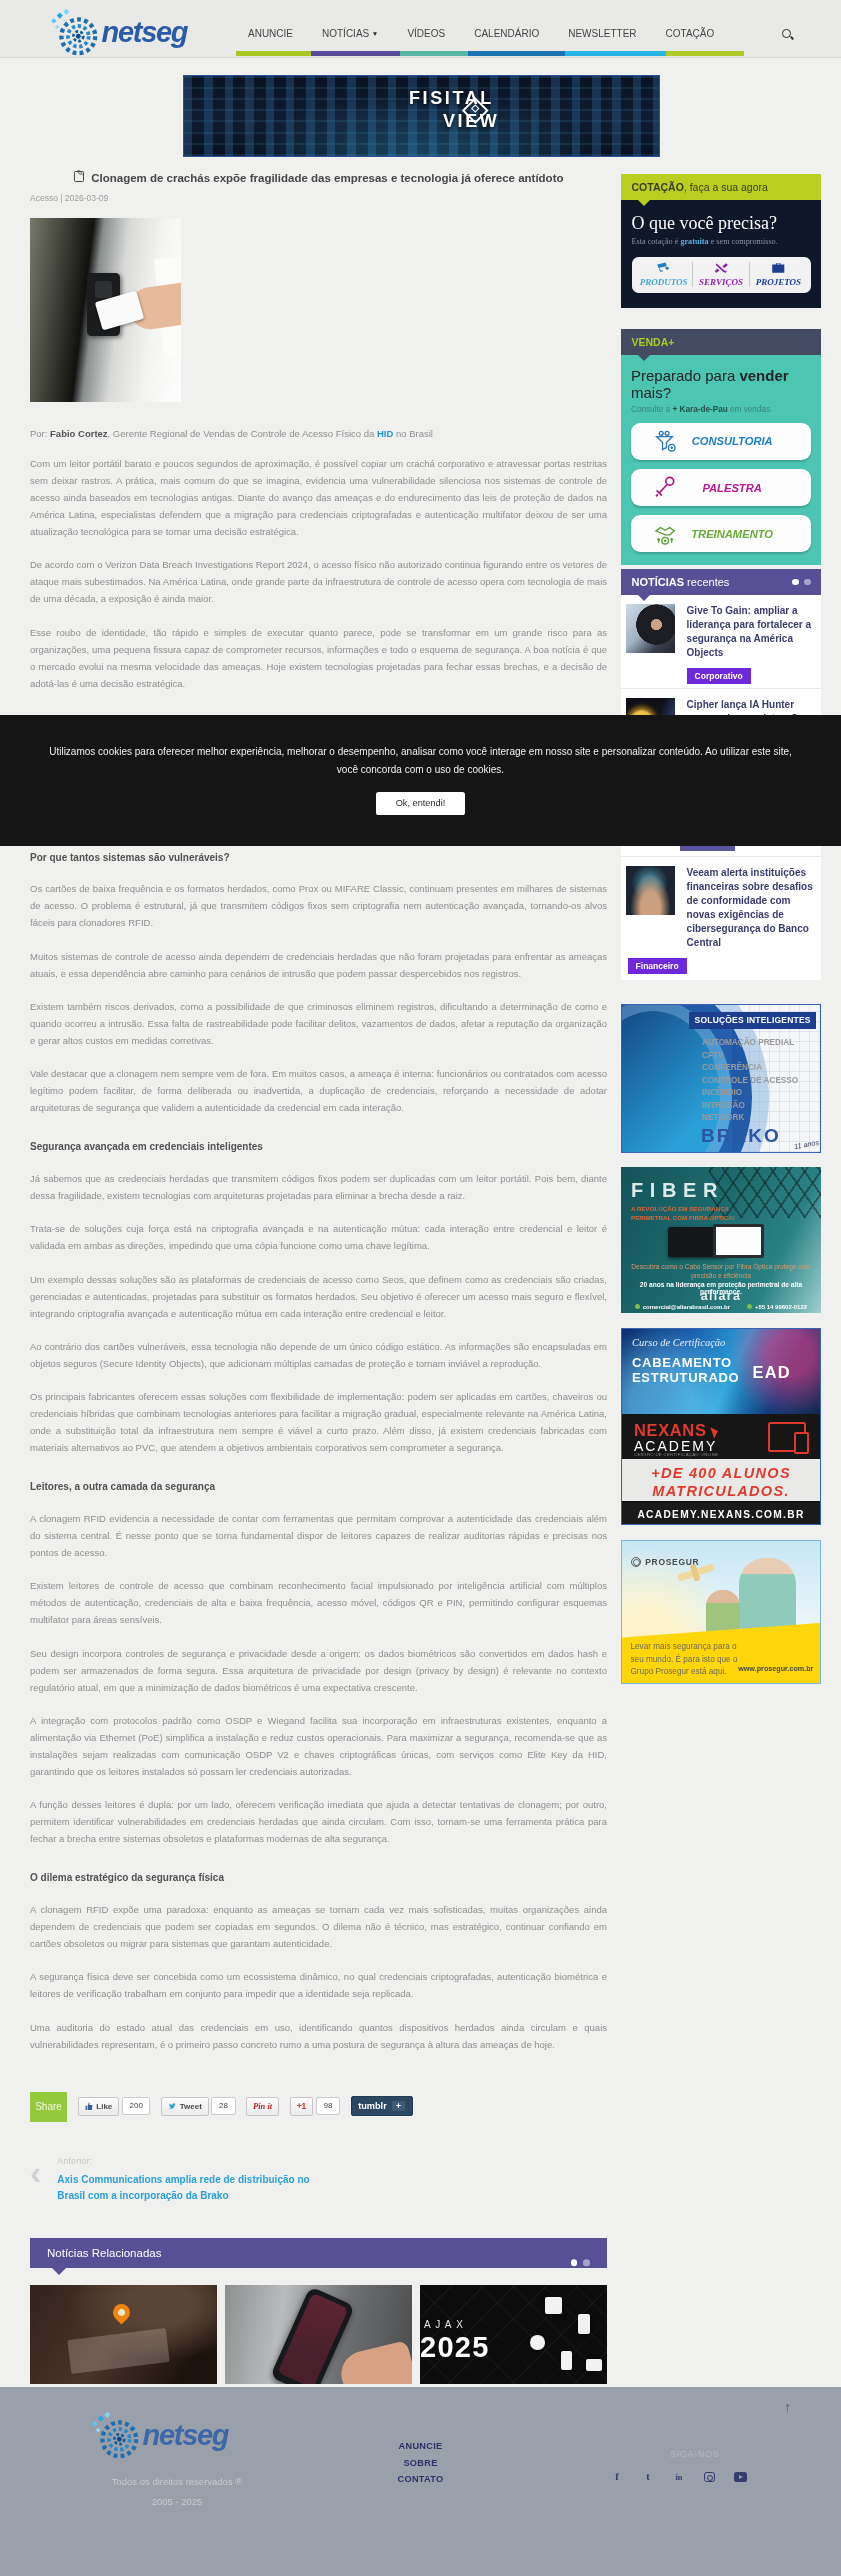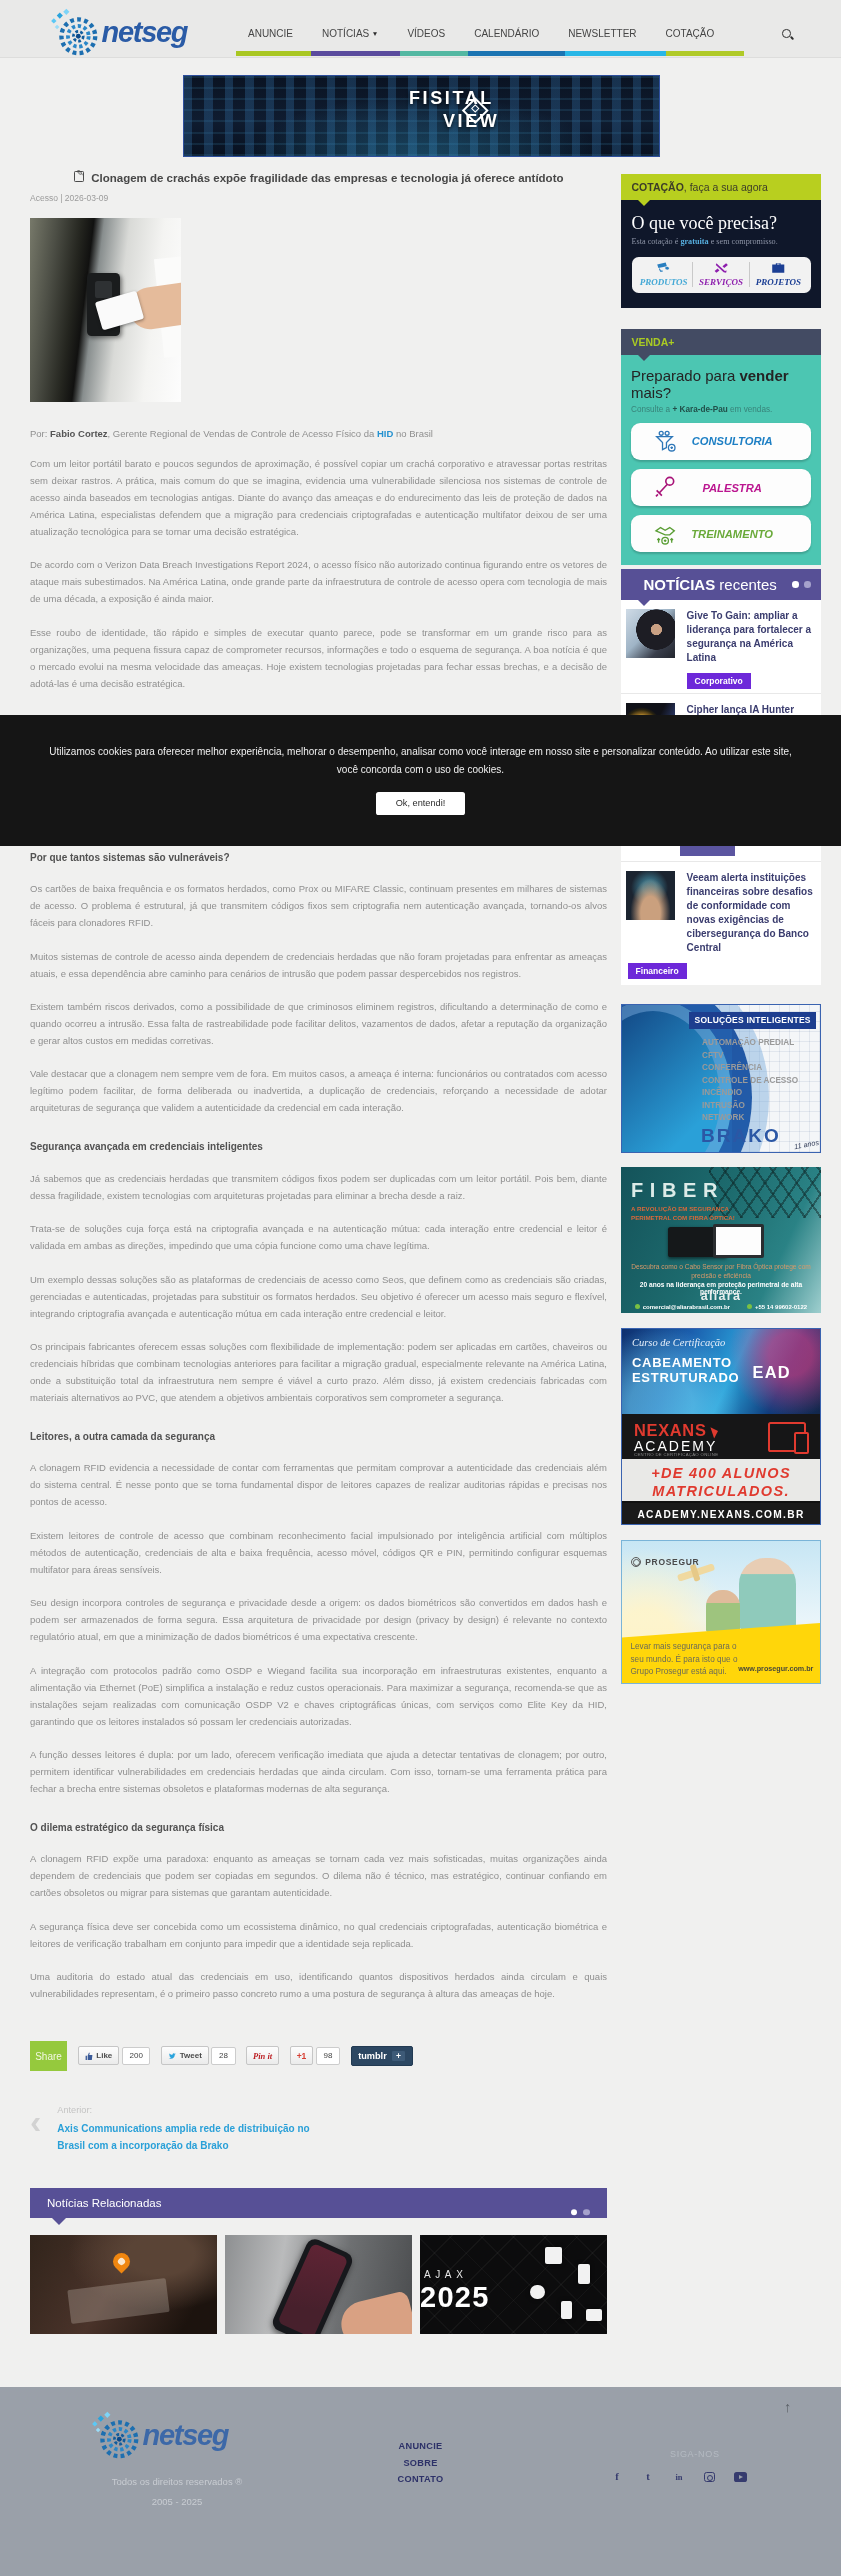--- a/index.html
+++ b/index.html
@@ -122,21 +122,21 @@
   .venda-sub b{color:#214f49;}
   .venda-btn{margin-top:9.2px;background:#fdfdfd;border-radius:9.2px;height:37px;display:flex;align-items:center;padding:0 23px;box-shadow:0 1.3px 2px rgba(0,0,0,.18);cursor:pointer;}
   .venda-btn .sm-icon{width:22.3px;height:22.3px;}
   .venda-btn-label{flex:1;text-align:center;font-style:italic;font-weight:bold;font-size:11.2px;}
   .lbl-consultoria{color:#1d7fc4;}
   .lbl-palestra{color:#bb1690;}
   .lbl-treinamento{color:#6aaa3a;}
   .noticias{top:569px;}
   .not-header{background:#575096;padding:7.2px 10.5px;display:flex;align-items:center;position:relative;}
   .not-header::after{content:"";position:absolute;left:17px;bottom:-12px;border:6.6px solid transparent;border-top-color:#575096;z-index:5;}
-  .not-title{color:#fff;font-size:15px;margin-left:12px;}
+  .not-title{color:#fff;font-size:11px;}
   .not-title b{font-weight:bold;}
   .not-dots{margin-left:auto;display:flex;gap:5.3px;}
   .not-body{background:#fff;}
   .not-item{position:relative;padding:8.5px 6.6px;border-bottom:0.7px solid #e8e8e8;overflow:hidden;cursor:pointer;box-sizing:border-box;}
   .not-thumb{position:absolute;left:5.3px;top:8.5px;width:49px;height:49px;}
   .not-item-title{margin-left:59px;font-size:10px;font-weight:bold;color:#3a3c6e;line-height:14px;min-height:14.5px;}
   .not-tag{display:inline-block;background:#6d28d9;color:#fff;font-size:8.5px;font-weight:bold;padding:3.3px 8px;margin-top:8px;}
   .tag-under-title{margin-left:59px;}
   .thumb-give{background:radial-gradient(circle at 62% 42%,#caa184 0 13%,#1d1d24 14% 48%,transparent 49%),linear-gradient(135deg,#cfdbe6 0%,#9fb4c6 45%,#3a3f4c 75%,#23262e 100%);}
   .thumb-cipher{background:radial-gradient(circle at 32% 48%,#e8c34a 0 24%,#8a6520 30%,#2a2410 40%,transparent 46%),linear-gradient(115deg,#101118 55%,#27335c 75%,#5a2333 95%);}
@@ -293,20 +293,21 @@
     <div class="overlay-spacer"></div>
     <h2 class="body-h">Por que tantos sistemas são vulneráveis?</h2>
     <p class="body-p">Os cartões de baixa frequência e os formatos herdados, como Prox ou MIFARE Classic, continuam presentes em milhares de sistemas de acesso. O problema é estrutural, já que transmitem códigos fixos sem criptografia nem autenticação avançada, tornando-os alvos fáceis para clonadores RFID.</p>
     <p class="body-p">Muitos sistemas de controle de acesso ainda dependem de credenciais herdadas que não foram projetadas para enfrentar as ameaças atuais, e essa dependência abre caminho para cenários de intrusão que podem passar despercebidos nos registros.</p>
     <p class="body-p">Existem também riscos derivados, como a possibilidade de que criminosos eliminem registros, dificultando a determinação de como e quando ocorreu a intrusão. Essa falta de rastreabilidade pode facilitar delitos, vazamentos de dados, afetar a reputação da organização e gerar altos custos em medidas corretivas.</p>
     <p class="body-p">Vale destacar que a clonagem nem sempre vem de fora. Em muitos casos, a ameaça é interna: funcionários ou contratados com acesso legítimo podem facilitar, de forma deliberada ou inadvertida, a duplicação de credenciais, reforçando a necessidade de adotar arquiteturas de segurança que validem a autenticidade da credencial em cada interação.</p>
     <h2 class="body-h">Segurança avançada em credenciais inteligentes</h2>
     <p class="body-p">Já sabemos que as credenciais herdadas que transmitem códigos fixos podem ser duplicadas com um leitor portátil. Pois bem, diante dessa fragilidade, existem tecnologias com arquiteturas projetadas para eliminar a brecha desde a raiz.</p>
     <p class="body-p">Trata-se de soluções cuja força está na criptografia avançada e na autenticação mútua: cada interação entre credencial e leitor é validada em ambas as direções, impedindo que uma cópia funcione como uma chave legítima.</p>
     <p class="body-p">Um exemplo dessas soluções são as plataformas de credenciais de acesso como Seos, que definem como as credenciais são criadas, gerenciadas e autenticadas, projetadas para substituir os formatos herdados. Seu objetivo é oferecer um acesso mais seguro e flexível, integrando criptografia avançada e autenticação mútua em cada interação entre credencial e leitor.</p>
+    <p class="body-p">Ao contrário dos cartões vulneráveis, essa tecnologia não depende de um único código estático. As informações são encapsuladas em objetos seguros (Secure Identity Objects), que adicionam múltiplas camadas de proteção e tornam inviável a reprodução.</p>
     <p class="body-p">Os principais fabricantes oferecem essas soluções com flexibilidade de implementação: podem ser aplicadas em cartões, chaveiros ou credenciais híbridas que combinam tecnologias anteriores para facilitar a migração gradual, especialmente relevante na América Latina, onde a substituição total da infraestrutura nem sempre é viável a curto prazo. Além disso, já existem credenciais fabricadas com materiais alternativos ao PVC, que atendem a objetivos ambientais corporativos sem comprometer a segurança.</p>
     <h2 class="body-h">Leitores, a outra camada da segurança</h2>
     <p class="body-p">A clonagem RFID evidencia a necessidade de contar com ferramentas que permitam comprovar a autenticidade das credenciais além do sistema central. É nesse ponto que se torna fundamental dispor de leitores capazes de realizar auditorias rápidas e precisas nos pontos de acesso.</p>
     <p class="body-p">Existem leitores de controle de acesso que combinam reconhecimento facial impulsionado por inteligência artificial com múltiplos métodos de autenticação, credenciais de alta e baixa frequência, acesso móvel, códigos QR e PIN, permitindo configurar esquemas multifator para áreas sensíveis.</p>
     <p class="body-p">Seu design incorpora controles de segurança e privacidade desde a origem: os dados biométricos são convertidos em dados hash e podem ser armazenados de forma segura. Essa arquitetura de privacidade por design (privacy by design) é relevante no contexto regulatório atual, em que a minimização de dados biométricos é uma expectativa crescente.</p>
     <p class="body-p">A integração com protocolos padrão como OSDP e Wiegand facilita sua incorporação em infraestruturas existentes, enquanto a alimentação via Ethernet (PoE) simplifica a instalação e reduz custos operacionais. Para maximizar a segurança, recomenda-se que as instalações sejam realizadas com comunicação OSDP V2 e chaves criptográficas únicas, com serviços como Elite Key da HID, garantindo que os leitores instalados só possam ler credenciais autorizadas.</p>
     <p class="body-p">A função desses leitores é dupla: por um lado, oferecem verificação imediata que ajuda a detectar tentativas de clonagem; por outro, permitem identificar vulnerabilidades em credenciais herdadas que ainda circulam. Com isso, tornam-se uma ferramenta prática para fechar a brecha entre sistemas obsoletos e plataformas modernas de alta segurança.</p>
     <h2 class="body-h">O dilema estratégico da segurança física</h2>
     <p class="body-p">A clonagem RFID expõe uma paradoxa: enquanto as ameaças se tornam cada vez mais sofisticadas, muitas organizações ainda dependem de credenciais que podem ser copiadas em segundos. O dilema não é técnico, mas estratégico, continuar confiando em cartões obsoletos ou migrar para sistemas que garantam autenticidade.</p>
     <p class="body-p">A segurança física deve ser concebida como um ecossistema dinâmico, no qual credenciais criptografadas, autenticação biométrica e leitores de verificação trabalham em conjunto para impedir que a identidade seja replicada.</p>
@@ -466,21 +467,21 @@
     <div class="not-header">
       <span class="not-title"><b>NOTÍCIAS</b><span> recentes</span></span>
       <span class="not-dots">
         <span class="dot dot-active"></span>
         <span class="dot dot-idle"></span>
       </span>
     </div>
     <div class="not-body">
       <div class="not-item" style="height:94px;">
         <span class="not-thumb thumb-give"></span>
-        <div class="not-item-title">Give To Gain: ampliar a liderança para fortalecer a segurança na América Latina</div>
+        <div class="not-item-title">Give To Gain: ampliar a liderança para fortalecer a segurança na América Objects</div>
         <span class="not-tag tag-under-title">Corporativo</span>
       </div>
       <div class="not-item item-cipher">
         <span class="not-thumb thumb-cipher"></span>
         <div class="not-item-title">Cipher lança IA Hunter para acelerar a detecção e</div>
         <span class="cipher-tag"></span>
       </div>
       <div class="not-item" style="height:123px;border-bottom:none;">
         <span class="not-thumb thumb-veeam"></span>
         <div class="not-item-title">Veeam alerta instituições financeiras sobre desafios de conformidade com novas exigências de cibersegurança do Banco Central</div>

